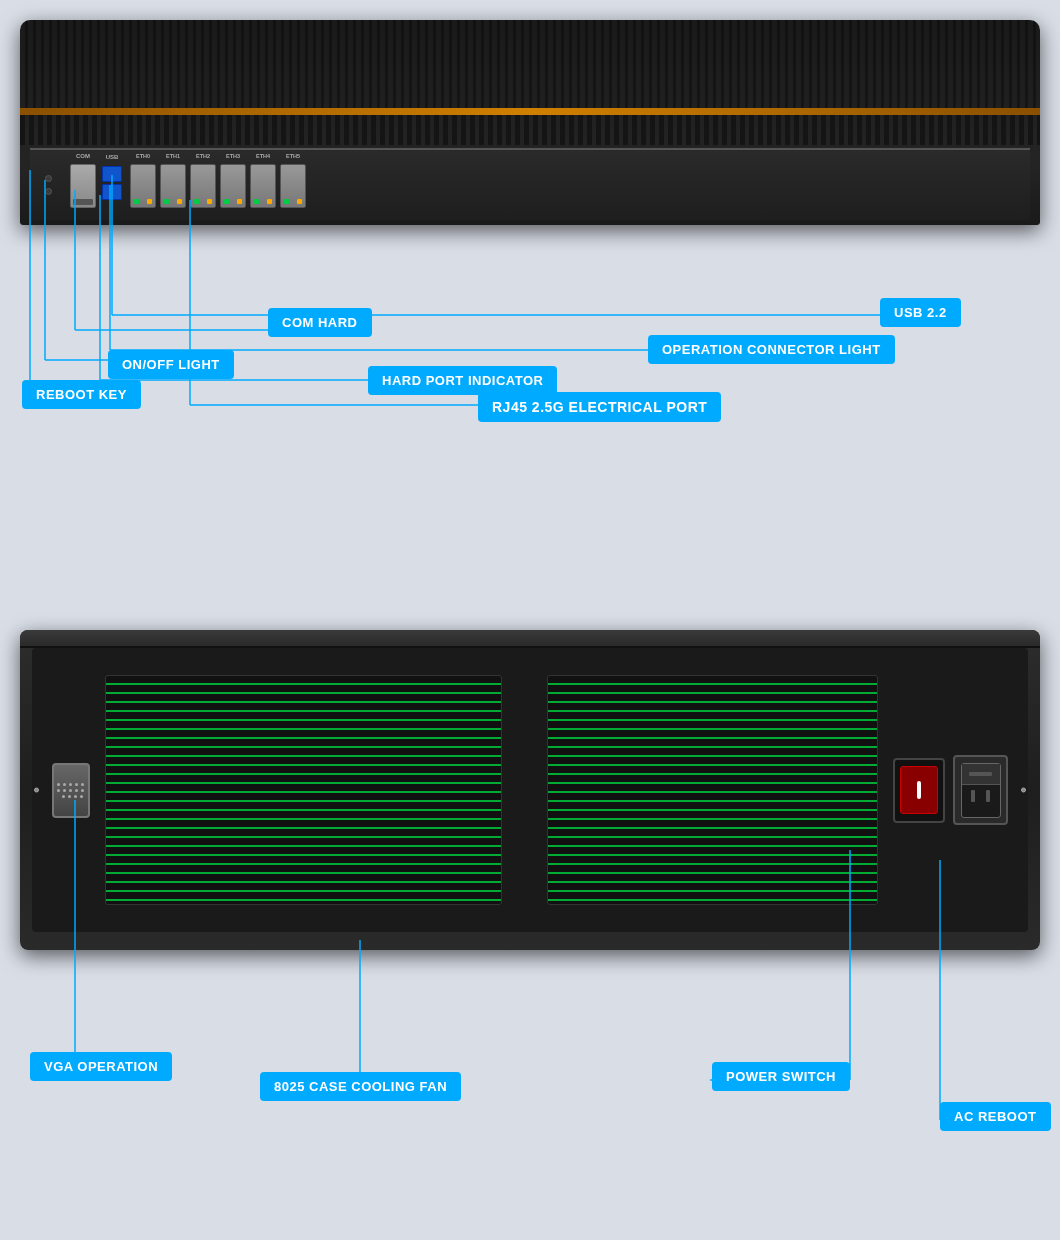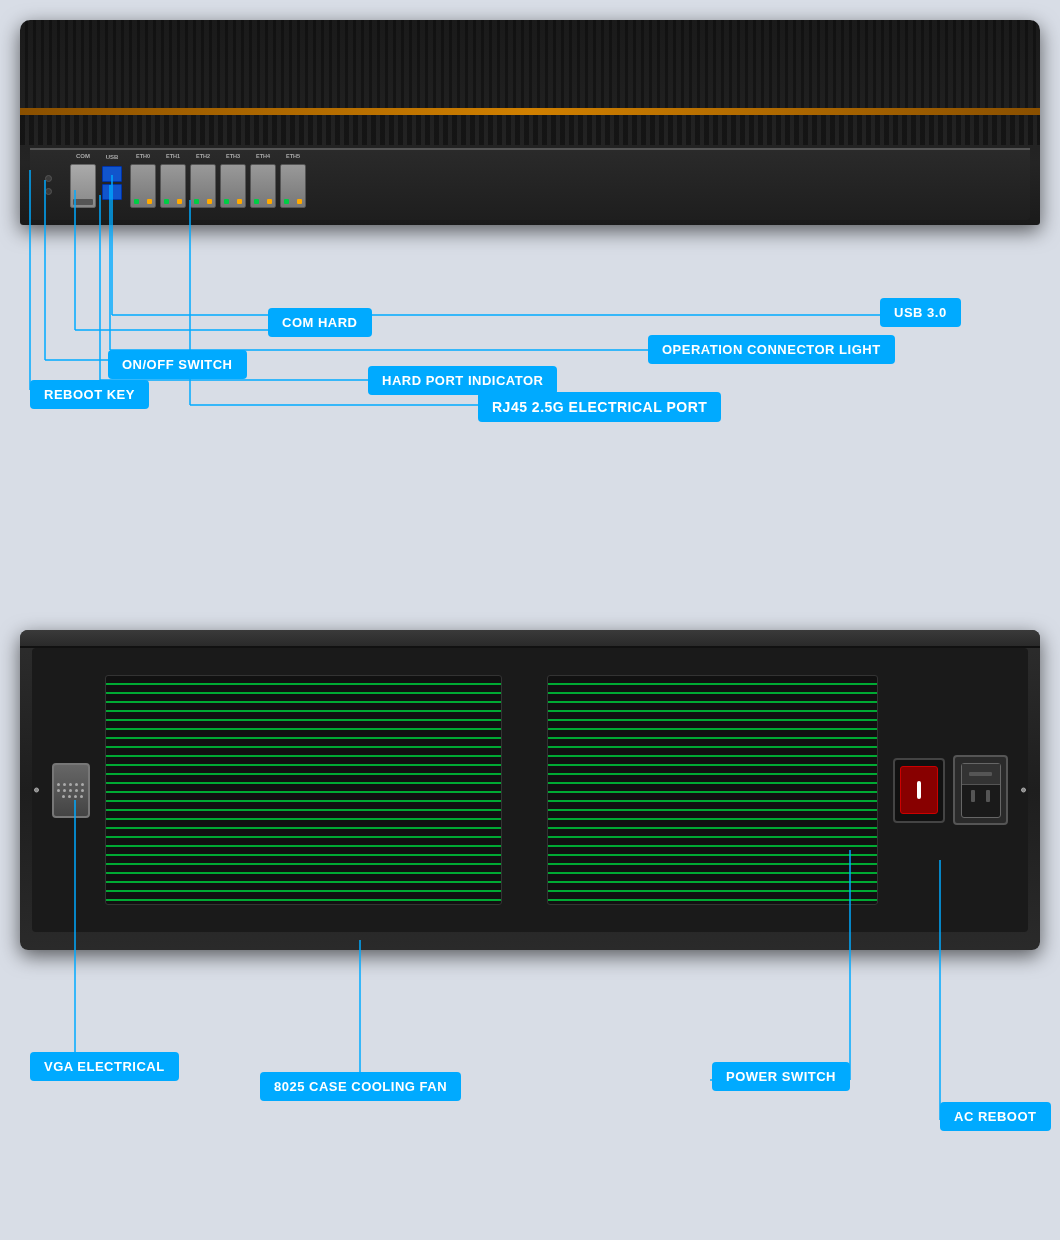--- a/index.html
+++ b/index.html
@@ -111,29 +111,29 @@
 
     <line x1="92" y1="155" x2="92" y2="295" stroke="#00aaff" stroke-width="1.5"></line>
     <line x1="92" y1="295" x2="880" y2="295" stroke="#00aaff" stroke-width="1.5"></line>
 
     <line x1="170" y1="180" x2="170" y2="385" stroke="#00aaff" stroke-width="1.5"></line>
     <line x1="170" y1="385" x2="480" y2="385" stroke="#00aaff" stroke-width="1.5"></line>
   </svg>
 
   <div style="position:absolute;top:288px;left:248px;background:#00aaff;color:white;font-size:13px;font-weight:700;padding:7px 14px;border-radius:4px;white-space:nowrap;letter-spacing:0.5px;">COM HARD</div>
 
-  <div style="position:absolute;top:330px;left:88px;background:#00aaff;color:white;font-size:13px;font-weight:700;padding:7px 14px;border-radius:4px;white-space:nowrap;letter-spacing:0.5px;">ON/OFF SWITCH</div>
-
-  <div style="position:absolute;top:360px;left:10px;background:#00aaff;color:white;font-size:13px;font-weight:700;padding:7px 14px;border-radius:4px;white-space:nowrap;letter-spacing:0.5px;">REBOOT KEY</div>
+  <div style="position:absolute;top:330px;left:88px;background:#00aaff;color:white;font-size:13px;font-weight:700;padding:7px 14px;border-radius:4px;white-space:nowrap;letter-spacing:0.5px;">ON/OFF LIGHT</div>
+
+  <div style="position:absolute;top:360px;left:2px;background:#00aaff;color:white;font-size:13px;font-weight:700;padding:7px 14px;border-radius:4px;white-space:nowrap;letter-spacing:0.5px;">REBOOT KEY</div>
 
   <div style="position:absolute;top:346px;left:348px;background:#00aaff;color:white;font-size:13px;font-weight:700;padding:7px 14px;border-radius:4px;white-space:nowrap;letter-spacing:0.5px;">HARD PORT INDICATOR</div>
 
   <div style="position:absolute;top:315px;left:628px;background:#00aaff;color:white;font-size:13px;font-weight:700;padding:7px 14px;border-radius:4px;white-space:nowrap;letter-spacing:0.5px;">OPERATION CONNECTOR LIGHT</div>
 
-  <div style="position:absolute;top:278px;left:860px;background:#00aaff;color:white;font-size:13px;font-weight:700;padding:7px 14px;border-radius:4px;white-space:nowrap;letter-spacing:0.5px;">USB 3.0</div>
+  <div style="position:absolute;top:278px;left:860px;background:#00aaff;color:white;font-size:13px;font-weight:700;padding:7px 14px;border-radius:4px;white-space:nowrap;letter-spacing:0.5px;">USB 2.2</div>
 
   <div style="position:absolute;top:372px;left:458px;background:#00aaff;color:white;font-size:14px;font-weight:700;padding:7px 14px;border-radius:4px;white-space:nowrap;letter-spacing:0.5px;">RJ45 2.5G ELECTRICAL PORT</div>
 
 </div>
 
 <div style="position:absolute;top:600px;left:20px;right:20px;height:620px;">
 
   <div style="position:absolute;top:30px;left:0;right:0;height:320px;background:linear-gradient(to bottom,#2d2d2d 0%,#1e1e1e 50%,#2a2a2a 100%);border-radius:8px;box-shadow:0 6px 20px rgba(0,0,0,0.6);">
 
     <div style="position:absolute;top:0;left:0;right:0;height:18px;background:linear-gradient(to bottom,#3a3a3a,#2a2a2a);border-radius:8px 8px 0 0;border-bottom:2px solid #111;"></div>
@@ -204,21 +204,21 @@
     <line x1="340" y1="340" x2="340" y2="490" stroke="#00aaff" stroke-width="1.5"></line>
     <line x1="340" y1="490" x2="248" y2="490" stroke="#00aaff" stroke-width="1.5"></line>
 
     <line x1="830" y1="250" x2="830" y2="480" stroke="#00aaff" stroke-width="1.5"></line>
     <line x1="830" y1="480" x2="690" y2="480" stroke="#00aaff" stroke-width="1.5"></line>
 
     <line x1="920" y1="260" x2="920" y2="520" stroke="#00aaff" stroke-width="1.5"></line>
     <line x1="920" y1="520" x2="940" y2="520" stroke="#00aaff" stroke-width="1.5"></line>
   </svg>
 
-  <div style="position:absolute;top:452px;left:10px;background:#00aaff;color:white;font-size:13px;font-weight:700;padding:7px 14px;border-radius:4px;white-space:nowrap;letter-spacing:0.5px;">VGA  ELECTRICAL</div>
+  <div style="position:absolute;top:452px;left:10px;background:#00aaff;color:white;font-size:13px;font-weight:700;padding:7px 14px;border-radius:4px;white-space:nowrap;letter-spacing:0.5px;">VGA  OPERATION</div>
 
   <div style="position:absolute;top:472px;left:240px;background:#00aaff;color:white;font-size:13px;font-weight:700;padding:7px 14px;border-radius:4px;white-space:nowrap;letter-spacing:0.5px;">8025 CASE COOLING FAN</div>
 
   <div style="position:absolute;top:462px;left:692px;background:#00aaff;color:white;font-size:13px;font-weight:700;padding:7px 14px;border-radius:4px;white-space:nowrap;letter-spacing:0.5px;">POWER  SWITCH</div>
 
   <div style="position:absolute;top:502px;left:920px;background:#00aaff;color:white;font-size:13px;font-weight:700;padding:7px 14px;border-radius:4px;white-space:nowrap;letter-spacing:0.5px;">AC  REBOOT</div>
 
 </div>
 
 </body></html>

